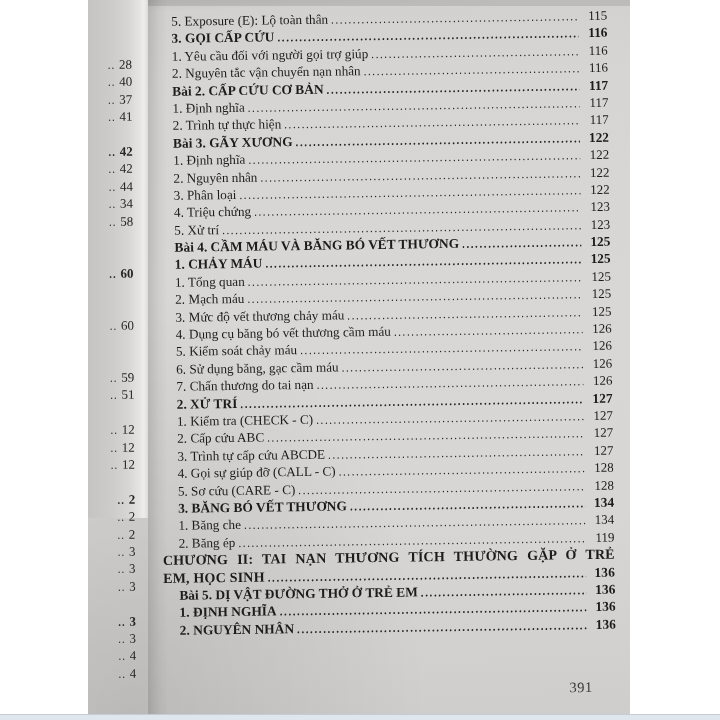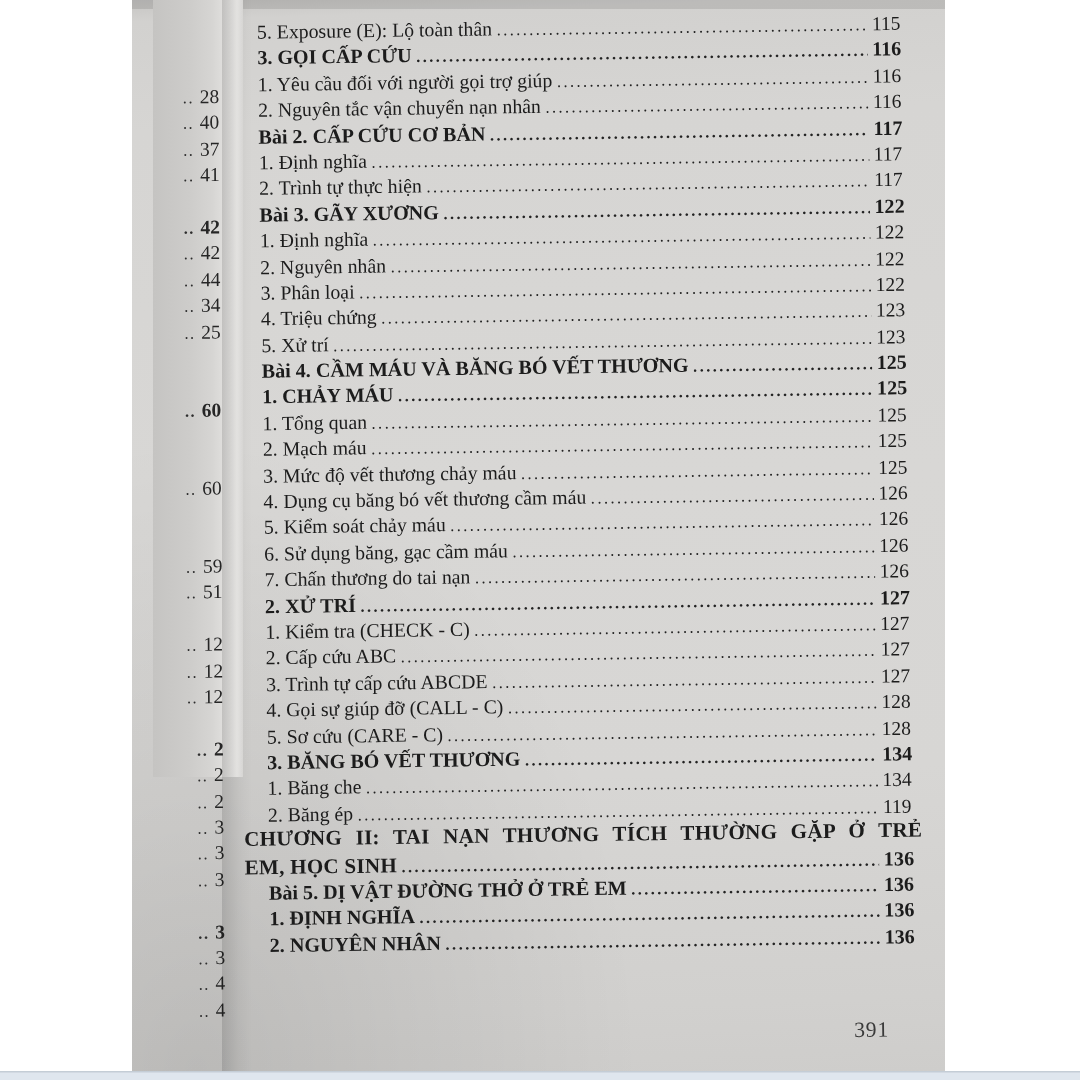--- a/index.html
+++ b/index.html
@@ -25,21 +25,21 @@
       radial-gradient(ellipse at 8% 100%, rgba(0,0,0,0.10), rgba(0,0,0,0) 42%),
       linear-gradient(178deg,#c6c5c3 0%,#d2d1cf 2%,#d6d5d3 12%,#d8d7d5 45%,#d7d6d4 72%,#d1d0ce 93%,#cecdcb 100%);
   }
   
   .photo::before{
     content:"";position:absolute;left:0;top:0;right:0;height:6px;
     background:rgba(0,0,0,0.10);
   }
   
   .underpage{
-    position:absolute;left:14px;top:0;width:60px;height:518px;
+    position:absolute;left:0;top:0;width:60px;height:518px;
     background:linear-gradient(90deg,#c5c4c2 0%,#cdccca 40%,#d6d5d3 66%,#e4e3e1 84%,#eeedeb 93%,#dcdbd9 100%);
   }
   .crease{
     position:absolute;left:60px;top:0;width:20px;height:715px;
     background:linear-gradient(90deg,rgba(0,0,0,0.13),rgba(0,0,0,0.04) 55%,rgba(0,0,0,0) 100%);
   }
   
   .edge-numbers{
     position:absolute;left:0;top:56px;width:44px;
     font-size:13px;line-height:17.4px;text-align:right;color:#262626;
@@ -65,21 +65,21 @@
   .toc-row .lbl{flex:0 0 auto;}
   .toc-row .lbl.stretch{flex:1 1 auto;text-align:justify;text-align-last:justify;}
   .toc-row .dots{
     flex:1 1 auto;overflow:hidden;white-space:nowrap;
     margin:0 3px;font-size:11px;letter-spacing:1.6px;color:#222;
     align-self:baseline;
   }
   .toc-row .dots::after{
     content:"..................................................................................................................................................................";
   }
-  .toc-row .pg{flex:0 0 auto;min-width:26px;text-align:left;font-size:13px;}
+  .toc-row .pg{flex:0 0 auto;min-width:26px;text-align:right;font-size:13px;}
   .toc-row.b .pg{font-size:13.4px;}
   .folio{
     margin-top:46px;padding-right:24px;
     text-align:right;font-size:14.5px;color:#3a3a3a;letter-spacing:0.5px;
   }
   
   .bottom-strip{
     position:absolute;left:0;bottom:0;width:720px;height:5px;
     background:var(--strip);
     box-shadow:0 -1px 0 #c4cdd6;
@@ -95,21 +95,21 @@
       <div class="edge-numbers" id="edge-numbers">
           <div class="edge-num filled">28</div>
           <div class="edge-num filled">40</div>
           <div class="edge-num filled">37</div>
           <div class="edge-num filled">41</div>
           <div class="edge-num">&nbsp;</div>
           <div class="edge-num filled b">42</div>
           <div class="edge-num filled">42</div>
           <div class="edge-num filled">44</div>
           <div class="edge-num filled">34</div>
-          <div class="edge-num filled">25</div>
+          <div class="edge-num filled">58</div>
           <div class="edge-num">&nbsp;</div>
           <div class="edge-num">&nbsp;</div>
           <div class="edge-num filled b">60</div>
           <div class="edge-num">&nbsp;</div>
           <div class="edge-num">&nbsp;</div>
           <div class="edge-num filled">60</div>
           <div class="edge-num">&nbsp;</div>
           <div class="edge-num">&nbsp;</div>
           <div class="edge-num filled">59</div>
           <div class="edge-num filled">51</div>

